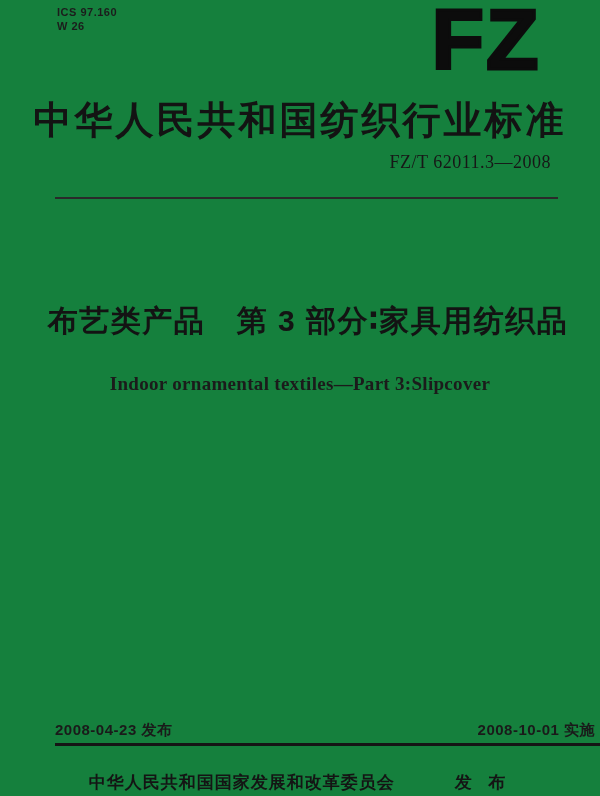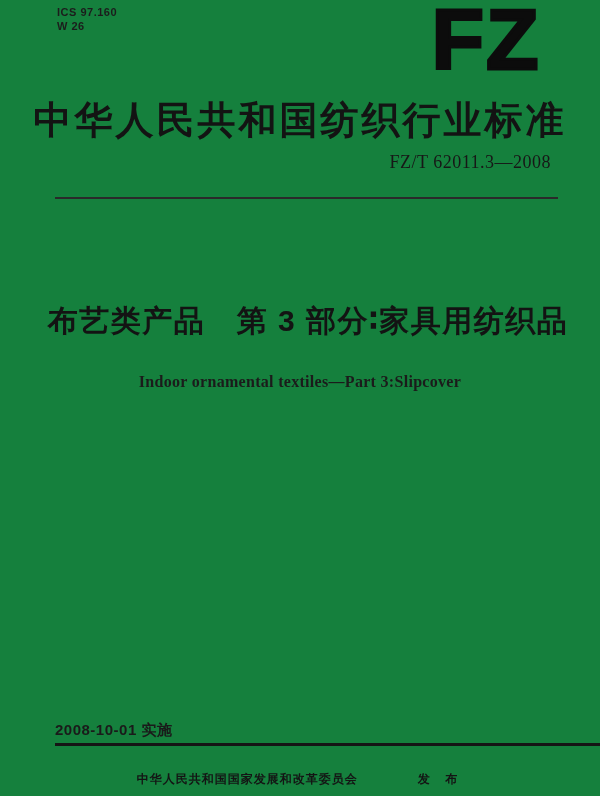--- a/index.html
+++ b/index.html
@@ -97,21 +97,21 @@
     white-space: nowrap;
     margin-left: 16px;
   }
   .doc-title-en {
     position: absolute;
     left: 0;
     right: 0;
     top: 373px;
     text-align: center;
     font-family: "Liberation Serif", "DejaVu Serif", serif;
-    font-size: 16px;
+    font-size: 19px;
     font-weight: bold;
     letter-spacing: 0.3px;
     color: #1b1b1b;
   }
 
   
   .date-row {
     position: absolute;
     left: 55px;
     right: 5px;
@@ -136,21 +136,21 @@
   
   .issuer-row {
     position: absolute;
     left: 0;
     right: 0;
     top: 771px;
     display: flex;
     justify-content: center;
     align-items: baseline;
     gap: 60px;
-    font-size: 12px;
+    font-size: 17px;
     font-weight: bold;
     color: #141414;
   }
   .issuer-row .issuer {
     letter-spacing: 1px;
   }
   .issuer-row .publish {
     letter-spacing: 6px;
     white-space: nowrap;
     text-align: center;
@@ -172,20 +172,21 @@
 
   <div class="standard-no">FZ/T 62011.3—2008</div>
 
   <div class="rule-top"></div>
 
   <div class="doc-title-cn">布艺类产品　第 3 部分∶家具用纺织品</div>
 
   <div class="doc-title-en">Indoor ornamental textiles—Part 3:Slipcover</div>
 
   <div class="date-row">
+    <span>2008-04-23 发布</span>
     <span>2008-10-01 实施</span>
   </div>
 
   <div class="rule-bottom"></div>
 
   <div class="issuer-row">
     <span class="issuer">中华人民共和国国家发展和改革委员会</span>
     <span class="publish">发 布</span>
   </div>
 

